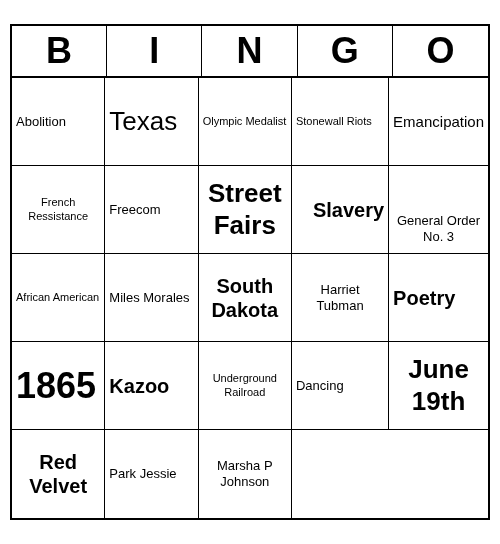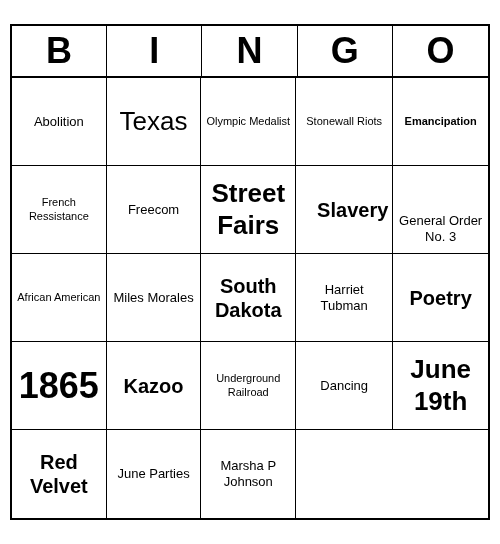--- a/index.html
+++ b/index.html
@@ -35,21 +35,21 @@
     .bingo-grid {
       display: grid;
       grid-template-columns: repeat(5, 1fr);
       grid-template-rows: repeat(5, 1fr);
     }
     .bingo-cell {
       border-right: 1px solid #000;
       border-bottom: 1px solid #000;
       display: flex;
       align-items: center;
-      justify-content: center;
+      justify-content: flex-start;
       text-align: center;
       padding: 4px;
       min-height: 88px;
     }
     .bingo-cell:nth-child(5n) {
       border-right: none;
     }
     .bingo-cell:nth-child(n+21) {
       border-bottom: none;
     }
@@ -76,21 +76,21 @@
       <div class="bingo-cell">
         <span class="cell-text" style="font-size: 26px; font-weight: normal; line-height: 1.2;">Texas</span>
       </div>
       <div class="bingo-cell">
         <span class="cell-text" style="font-size: 11px; font-weight: normal; line-height: 1.2;">Olympic Medalist</span>
       </div>
       <div class="bingo-cell">
         <span class="cell-text" style="font-size: 11px; font-weight: normal; line-height: 1.2;">Stonewall Riots</span>
       </div>
       <div class="bingo-cell">
-        <span class="cell-text" style="font-size: 11px; font-weight: bold; line-height: 1.2;">Emancipation</span>
+        <span class="cell-text" style="font-size: 15px; font-weight: normal; line-height: 1.2;">Emancipation</span>
       </div>
       <div class="bingo-cell">
         <span class="cell-text" style="font-size: 11px; font-weight: normal; line-height: 1.2;">French Ressistance</span>
       </div>
       <div class="bingo-cell">
         <span class="cell-text" style="font-size: 13px; font-weight: normal; line-height: 1.2;">Freecom</span>
       </div>
       <div class="bingo-cell">
         <span class="cell-text" style="font-size: 26px; font-weight: bold; line-height: 1.2;">Street Fairs</span>
       </div>
@@ -127,19 +127,19 @@
       <div class="bingo-cell">
         <span class="cell-text" style="font-size: 13px; font-weight: normal; line-height: 1.2;">Dancing</span>
       </div>
       <div class="bingo-cell">
         <span class="cell-text" style="font-size: 26px; font-weight: bold; line-height: 1.2;">June 19th</span>
       </div>
       <div class="bingo-cell">
         <span class="cell-text" style="font-size: 20px; font-weight: bold; line-height: 1.2;">Red Velvet</span>
       </div>
       <div class="bingo-cell">
-        <span class="cell-text" style="font-size: 13px; font-weight: normal; line-height: 1.2;">June Parties</span>
+        <span class="cell-text" style="font-size: 13px; font-weight: normal; line-height: 1.2;">Park Jessie</span>
       </div>
       <div class="bingo-cell">
         <span class="cell-text" style="font-size: 13px; font-weight: normal; line-height: 1.2;">Marsha P Johnson</span>
       </div>
     </div>
 </div>
 
 </body></html>

